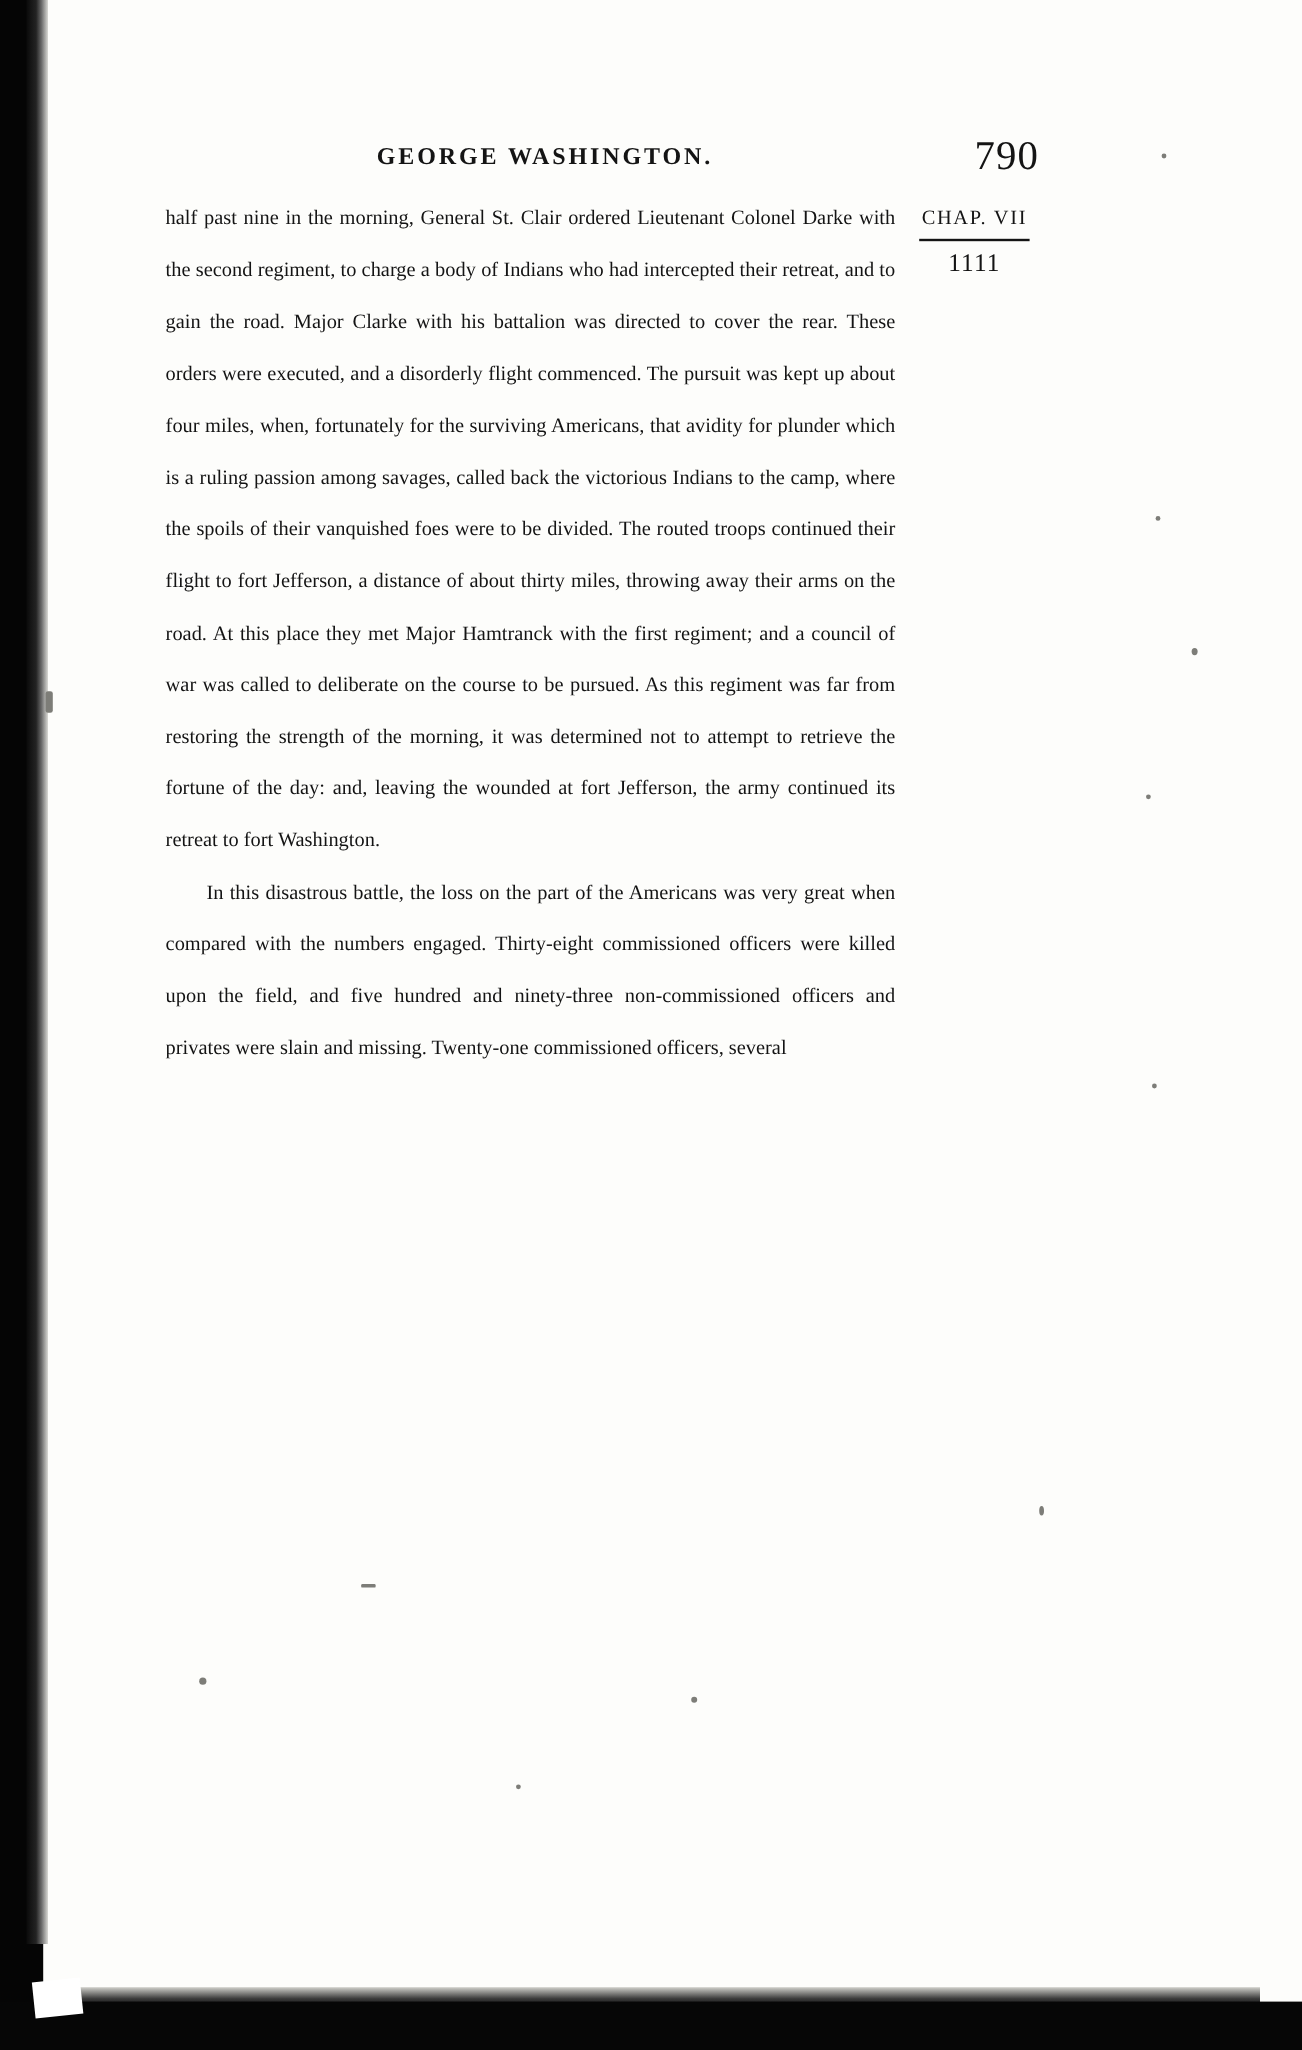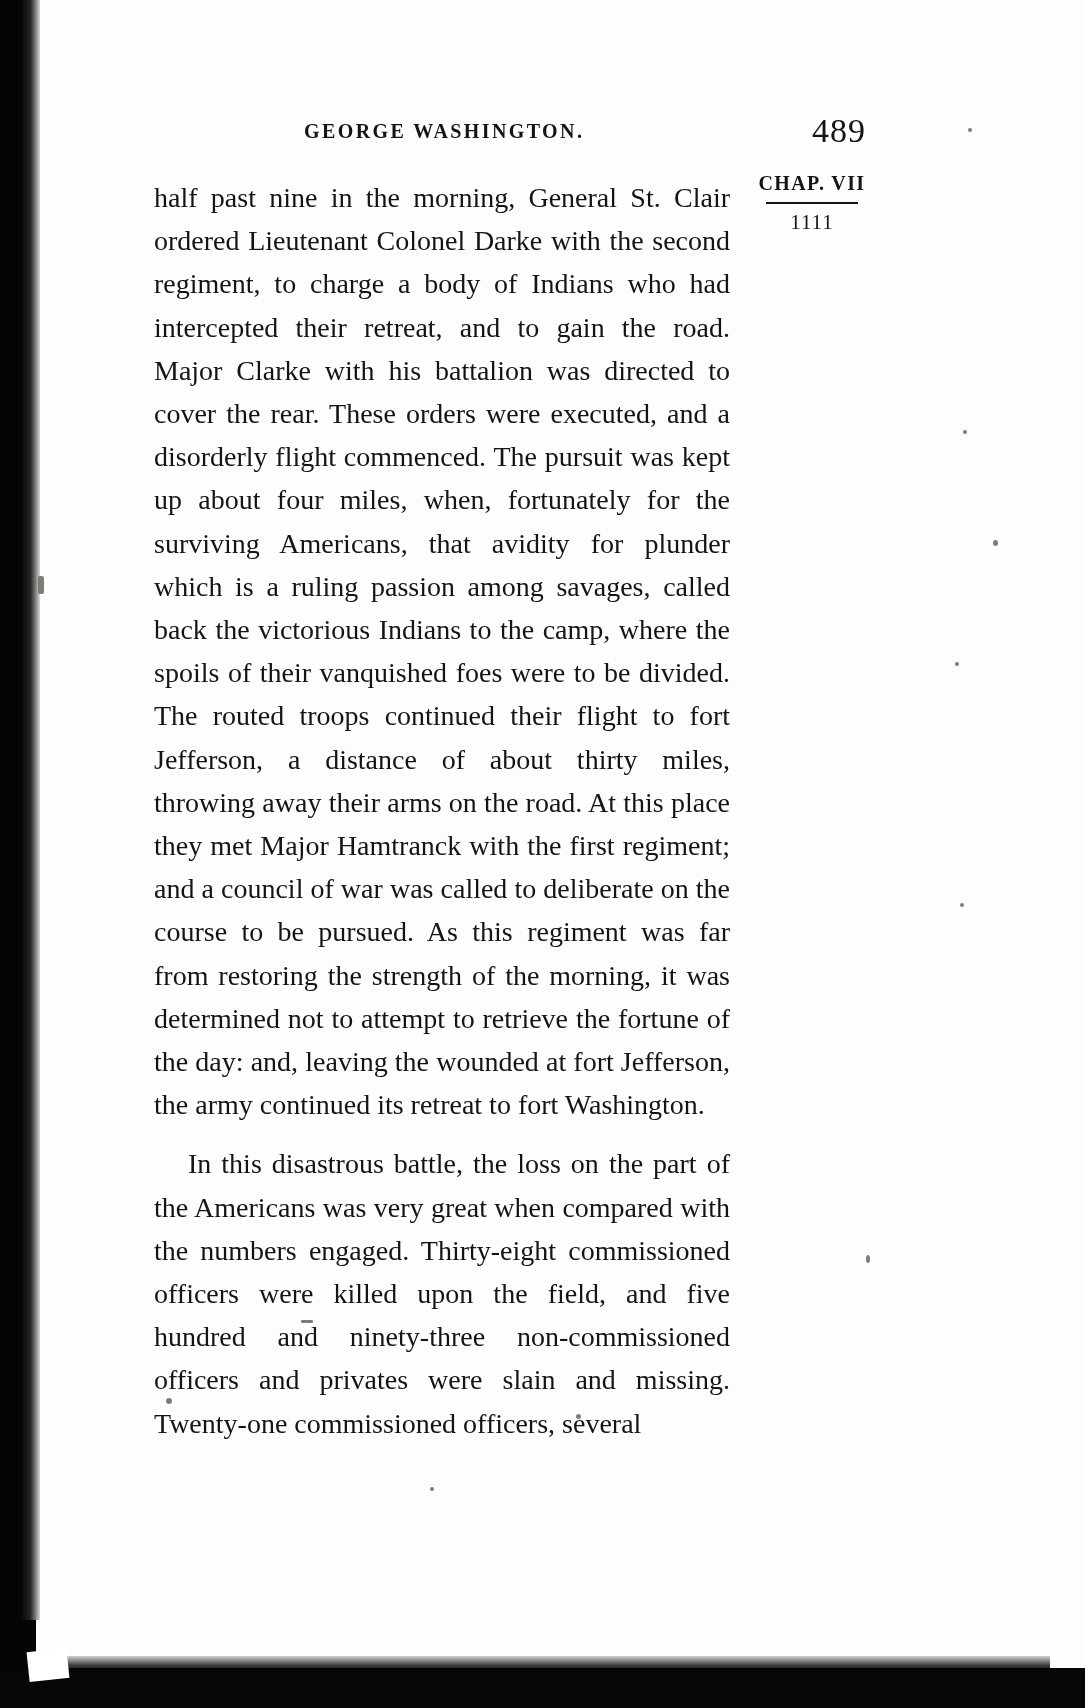--- a/index.html
+++ b/index.html
@@ -51,21 +51,21 @@
   }
   .speck {
     position: absolute;
     background: #7d7d78;
     border-radius: 50%;
   }
 
   
   .running-head {
     position: absolute;
-    left: 304px;
+    left: 314px;
     top: 120px;
     font-size: 20px;
     letter-spacing: 2.4px;
     font-variant: small-caps;
     font-weight: 600;
     white-space: nowrap;
   }
   .folio {
     position: absolute;
     left: 812px;
@@ -77,24 +77,24 @@
 
   
   .marginalia {
     position: absolute;
     left: 757px;
     top: 172px;
     width: 110px;
     text-align: center;
   }
   .marginalia .chap {
-    font-size: 20px;
+    font-size: 17px;
     letter-spacing: 1.4px;
     font-variant: small-caps;
-    font-weight: 700;
+    font-weight: 400;
     white-space: nowrap;
   }
   .marginalia .rule {
     margin: 7px auto 6px auto;
     width: 92px;
     height: 2px;
     background: #141414;
   }
   .marginalia .year {
     font-size: 21px;
@@ -102,22 +102,22 @@
   }
 
   
   .column {
     position: absolute;
     left: 138px;
     top: 160px;
     width: 608px;
   }
   .column p {
-    margin: 16px;
-    font-size: 28px;
+    margin: 0;
+    font-size: 17px;
     line-height: 43.2px;
     text-align: justify;
     text-justify: inter-word;
     -webkit-hyphens: none;
     hyphens: none;
   }
   .column p.indent {
     text-indent: 34px;
   }
   .column p + p {
@@ -146,21 +146,21 @@
   <div class="speck" style="left:955px; top:662px; width:4px; height:4px;"></div>
   <div class="speck" style="left:960px; top:903px; width:4px; height:4px;"></div>
   <div class="speck" style="left:866px; top:1255px; width:4px; height:8px;"></div>
   <div class="speck" style="left:301px; top:1320px; width:12px; height:3px; border-radius:1px;"></div>
   <div class="speck" style="left:166px; top:1398px; width:6px; height:6px;"></div>
   <div class="speck" style="left:576px; top:1414px; width:5px; height:5px;"></div>
   <div class="speck" style="left:430px; top:1487px; width:4px; height:4px;"></div>
   <div class="speck" style="left:38px; top:576px; width:6px; height:18px; border-radius:2px;"></div>
 
   <div class="running-head">GEORGE WASHINGTON.</div>
-  <div class="folio">489</div>
+  <div class="folio">790</div>
 
   <div class="marginalia">
     <div class="chap">CHAP. VII</div>
     <div class="rule"></div>
     <div class="year">1111</div>
   </div>
 
   <div class="column">
     <p class="first-line-pull">half past nine in the morning, General St. Clair ordered Lieutenant Colonel Darke with the second regiment, to charge a body of Indians who had intercepted their retreat, and to gain the road.  Major Clarke with his battalion was directed to cover the rear.  These orders were executed, and a disorderly flight commenced. The pursuit was kept up about four miles, when, fortunately for the surviving Americans, that avidity for plunder which is a ruling passion among savages, called back the victorious Indians to the camp, where the spoils of their vanquished foes were to be divided.  The routed troops continued their flight to fort Jefferson, a distance of about thirty miles, throwing away their arms on the road.  At this place they met Major Hamtranck with the first regiment; and a council of war was called to deliberate on the course to be pursued.  As this regiment was far from restoring the strength of the morning, it was determined not to attempt to retrieve the fortune of the day: and, leaving the wounded at fort Jefferson, the army continued its retreat to fort Washington.</p>
     <p class="indent">In this disastrous battle, the loss on the part of the Americans was very great when compared with the numbers engaged.  Thirty-eight commissioned officers were killed upon the field, and five hundred and ninety-three non-commissioned officers and privates were slain and missing.  Twenty-one commissioned officers, several</p>

